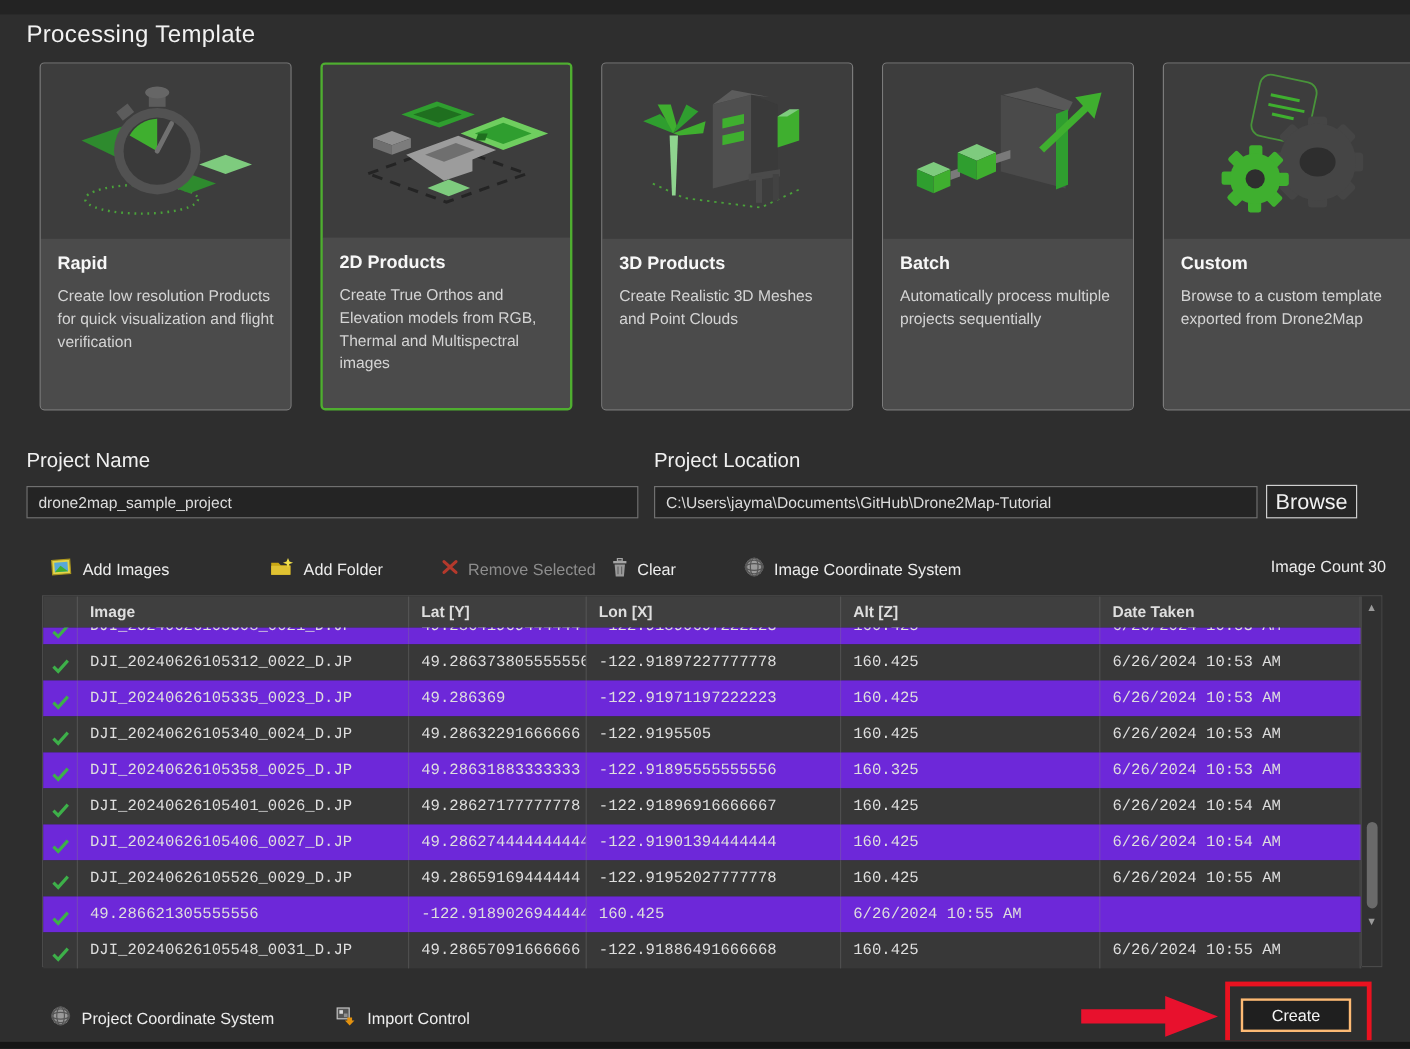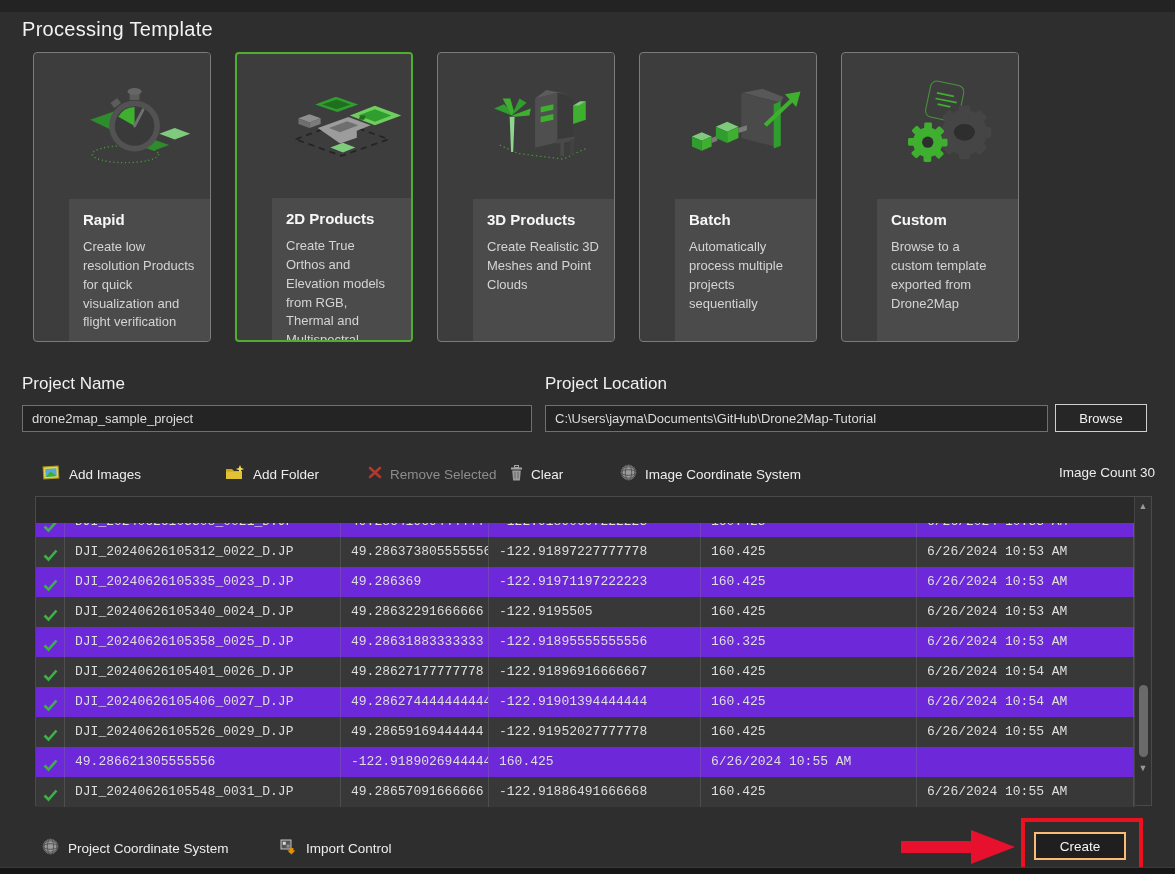--- a/index.html
+++ b/index.html
@@ -9,35 +9,35 @@
     background:#2e2e2e; color:#e8e8e8;
     font-family:"Liberation Sans", sans-serif;
   }
   .top-strip { position:absolute; left:0; top:0; width:1175px; height:12px; background:#232323; }
   .bottom-strip { position:absolute; left:0; top:867px; width:1175px; height:7px; background:#161616; border-top:1px solid #3a3a3a; }
 
   .page-title { position:absolute; left:22px; top:18px; font-size:20px; color:#f2f2f2; letter-spacing:.3px; }
 
   
   .cards { position:absolute; left:33px; top:52px; display:flex; gap:24px; }
-  .card { width:178px; height:290px; background:#3d3d3d; border:1px solid #7b7b7b; border-radius:4px;
-          overflow:hidden; display:flex; flex-direction:column; cursor:pointer;padding-left:35px; }
+  .card { width:210px; height:290px; background:#3d3d3d; border:1px solid #7b7b7b; border-radius:4px;
+          overflow:hidden; display:flex; flex-direction:column; cursor:pointer; }
   .card.selected { border:2px solid #4fae30; }
   .card-img { height:146px; flex:none; display:flex; align-items:center; justify-content:center; background:#3d3d3d; }
   .card.selected .card-img { height:144px; }
   .card-body { flex:1; background:#4b4b4b; padding:12px 14px 10px 14px; }
   .card-title { font-size:15px; font-weight:700; color:#f7f7f7; margin:0 0 10px 0; }
   .card-desc { font-size:13px; color:#d4d4d4; line-height:1.45; }
 
   
   .field-label { position:absolute; font-size:17px; color:#f0f0f0; }
   .text-input { position:absolute; height:27px; background:#242424; border:1px solid #707070;
                 color:#dcdcdc; font-size:13px; padding:0 9px; font-family:"Liberation Sans", sans-serif; }
-  .browse-btn { position:absolute; left:1055px; top:404px; width:92px; height:28px; background:#262626;
-                border:1px solid #cfcfcf; color:#f2f2f2; font-size:13px; font-family:"Liberation Sans", sans-serif; cursor:pointer; }
+  .browse-btn { position:absolute; left:1055px; top:404px; width:76px; height:28px; background:#262626;
+                border:1px solid #cfcfcf; color:#f2f2f2; font-size:18px; font-family:"Liberation Sans", sans-serif; cursor:pointer; }
 
   
   .tool { position:absolute; top:461px; height:26px; display:flex; align-items:center; gap:8px;
           font-size:13.5px; color:#ededed; cursor:pointer; }
   .tool.disabled { color:#8d8d8d; cursor:default; }
   .image-count { position:absolute; top:465px; right:20px; font-size:13.5px; color:#ededed; }
 
   
   .table { position:absolute; left:35px; top:496px; width:1117px; height:310px; background:#2a2a2a;
            border:1px solid #4a4a4a; }
@@ -285,20 +285,28 @@
   </span>
   <span>Image Coordinate System</span>
 </div>
 
 <div class="image-count">
   <span>Image Count</span>
   <span>30</span>
 </div>
 
 <div class="table">
+  <div class="thead">
+    <div class="cell c-check"></div>
+    <div class="cell">Image</div>
+    <div class="cell">Lat [Y]</div>
+    <div class="cell">Lon [X]</div>
+    <div class="cell">Alt [Z]</div>
+    <div class="cell">Date Taken</div>
+  </div>
   <div class="tbody">
       <div class="trow dark partial">
         <div class="cell c-check"><svg width="15" height="13" viewBox="0 0 15 13">
             <path d="M1.5,6.5 L5.5,10.5 L13.5,1.5" stroke="#3db049" stroke-width="2.6" fill="none"></path>
           </svg></div>
         <div class="cell c-image">DJI_20240626105308_0021_D.JP</div>
         <div class="cell c-lat">49.28641969444444</div>
         <div class="cell c-lon">-122.91890697222223</div>
         <div class="cell c-alt">160.425</div>
         <div class="cell c-date">6/26/2024 10:53 AM</div>

